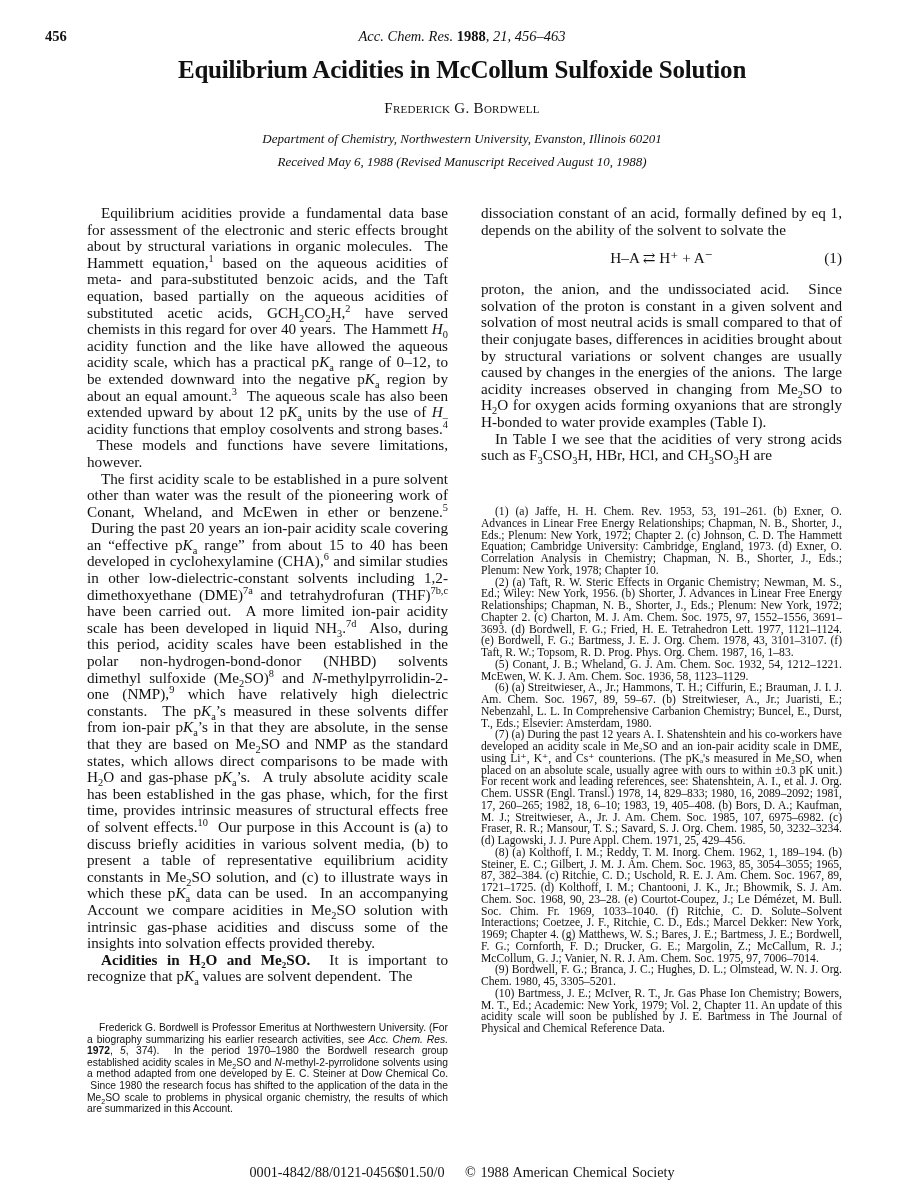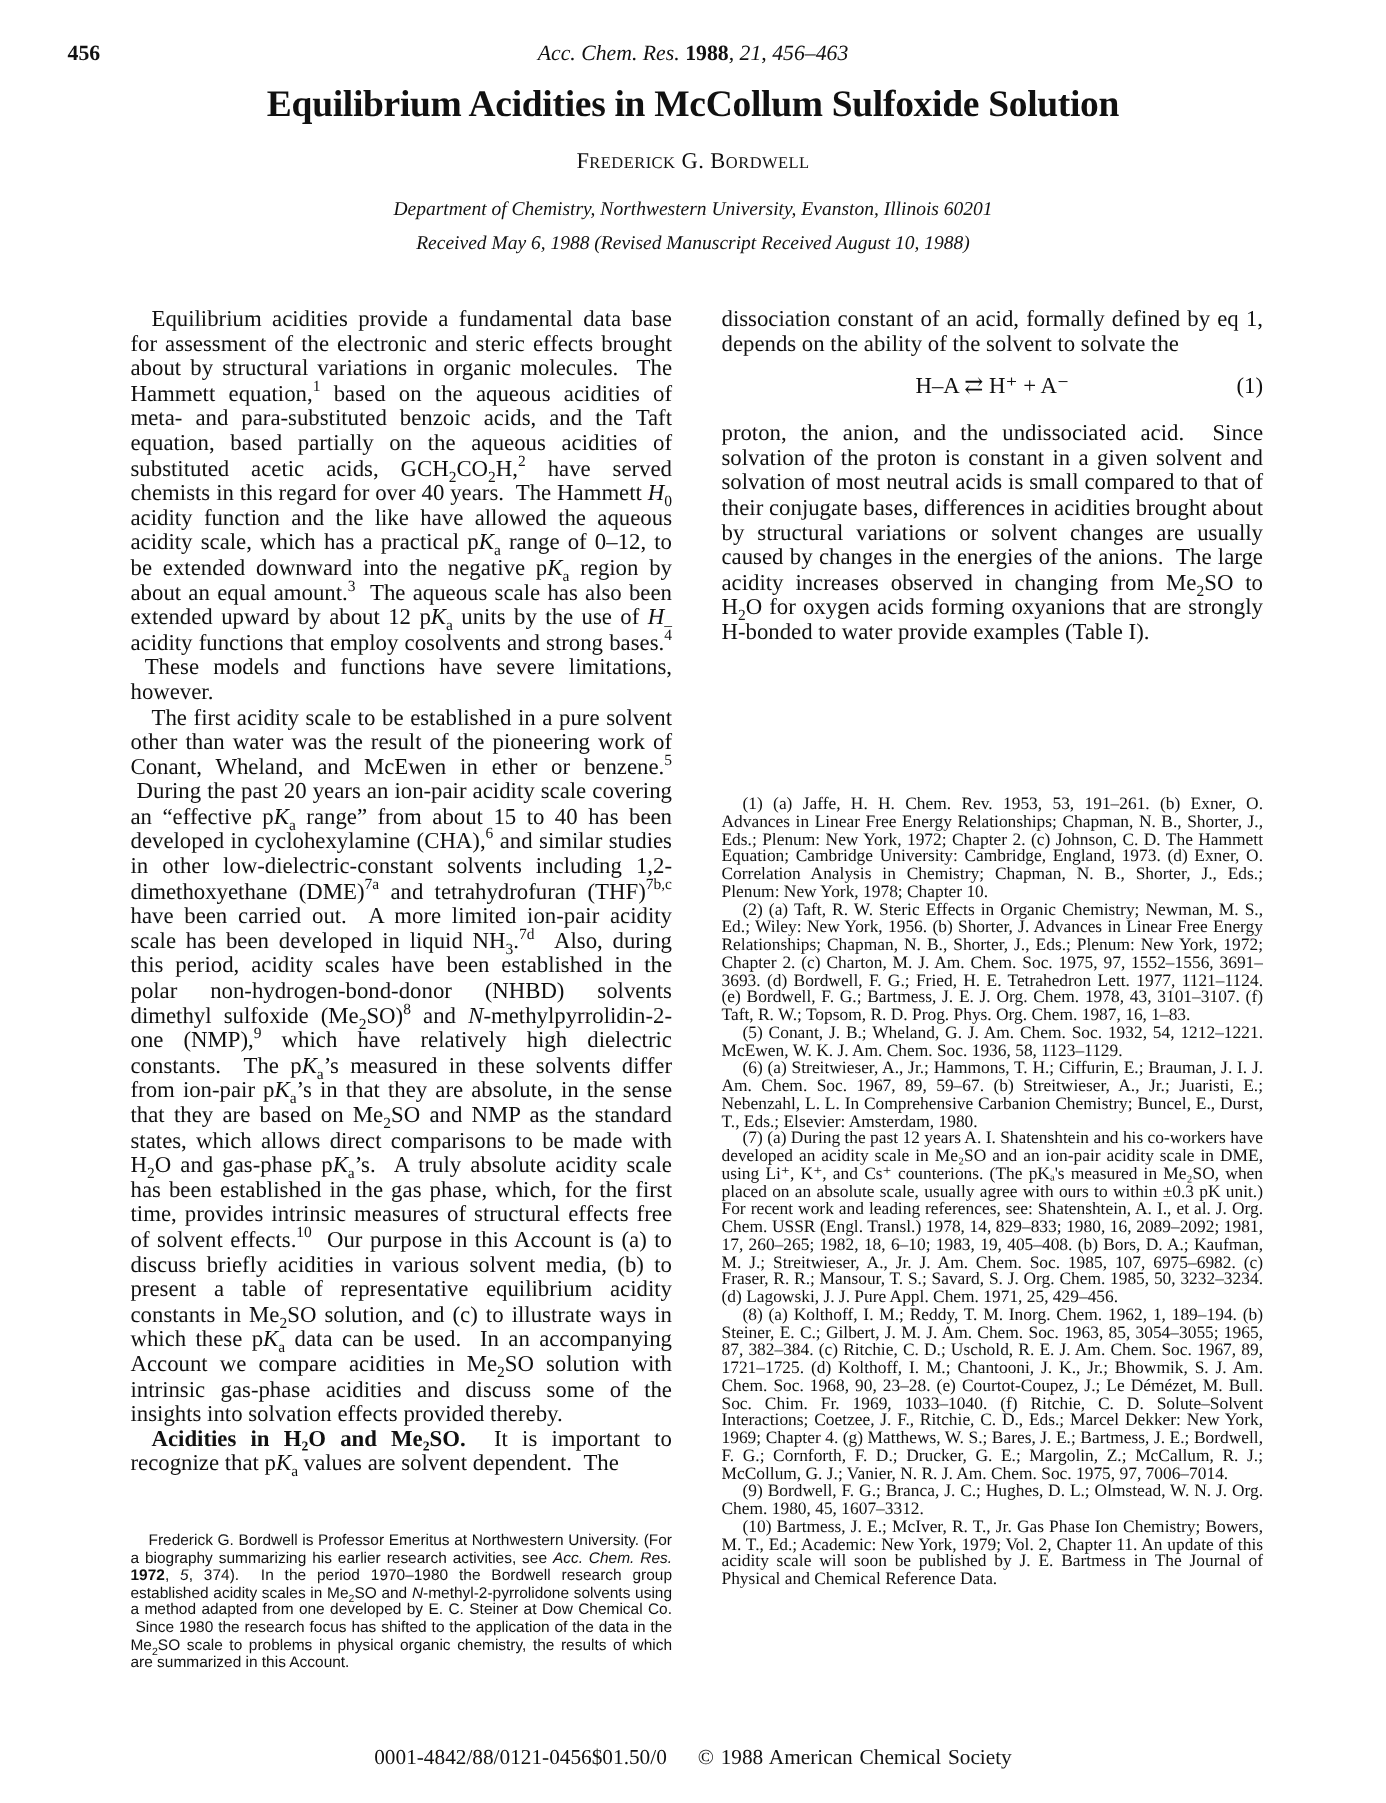--- a/index.html
+++ b/index.html
@@ -46,21 +46,21 @@
   }
   .eq-body { position: absolute; left: 0; width: 100%; text-align: center; top: 3px; }
   .eq-num { position: absolute; right: 0; top: 3px; }
   .bio {
     position: absolute; left: 87px; top: 1022px; width: 361px;
     font-family: "Liberation Sans", "DejaVu Sans", sans-serif;
     font-size: 10.3px; line-height: 11.6px; text-align: justify;
   }
   .bio p { margin: 0; text-indent: 12px; }
   .refs {
-    position: absolute; left: 481px; top: 530px; width: 361px;
+    position: absolute; left: 481px; top: 506px; width: 361px;
     font-size: 11.6px; line-height: 11.75px; text-align: justify;
   }
   .refs p { margin: 0; text-indent: 14px; }
   .footer {
     position: absolute; top: 1164px; left: 0; width: 924px; text-align: center;
     font-size: 14.2px; word-spacing: 1px;
   }
   .footer span { margin: 0 8px; }
   i { font-style: italic; }
 </style>
@@ -92,29 +92,30 @@
   <p>Frederick G. Bordwell is Professor Emeritus at Northwestern University. (For a biography summarizing his earlier research activities, see <i>Acc. Chem. Res.</i> <b>1972</b>, <i>5</i>, 374). &nbsp;In the period 1970–1980 the Bordwell research group established acidity scales in Me<sub>2</sub>SO and <i>N</i>-methyl-2-pyrrolidone solvents us­ing a method adapted from one developed by E. C. Steiner at Dow Chemical Co. &nbsp;Since 1980 the research focus has shifted to the application of the data in the Me<sub>2</sub>SO scale to problems in physical organic chemistry, the results of which are summarized in this Account.</p>
 </div>
 
 <div class="col col-right body-text">
   <p class="noindent">dissociation constant of an acid, formally defined by eq 1, depends on the ability of the solvent to solvate the</p>
   <div class="equation">
     <span class="eq-body">H–A ⇄ H⁺ + A⁻</span>
     <span class="eq-num">(1)</span>
   </div>
   <p class="noindent">proton, the anion, and the undissociated acid. &nbsp;Since solvation of the proton is constant in a given solvent and solvation of most neutral acids is small compared to that of their conjugate bases, differences in acidities brought about by structural variations or solvent changes are usually caused by changes in the energies of the anions. &nbsp;The large acidity increases observed in changing from Me<sub>2</sub>SO to H<sub>2</sub>O for oxygen acids forming oxyanions that are strongly H-bonded to water provide examples (Table I).</p>
+  <p>In Table I we see that the acidities of very strong acids such as F<sub>3</sub>CSO<sub>3</sub>H, HBr, HCl, and CH<sub>3</sub>SO<sub>3</sub>H are</p>
 </div>
 
 <div class="refs">
   <p>(1) (a) Jaffe, H. H. Chem. Rev. 1953, 53, 191–261. (b) Exner, O. Advances in Linear Free Energy Relationships; Chapman, N. B., Shorter, J., Eds.; Plenum: New York, 1972; Chapter 2. (c) Johnson, C. D. The Hammett Equation; Cambridge University: Cambridge, England, 1973. (d) Exner, O. Correlation Analysis in Chemistry; Chapman, N. B., Shorter, J., Eds.; Plenum: New York, 1978; Chapter 10.</p>
   <p>(2) (a) Taft, R. W. Steric Effects in Organic Chemistry; Newman, M. S., Ed.; Wiley: New York, 1956. (b) Shorter, J. Advances in Linear Free Energy Relationships; Chapman, N. B., Shorter, J., Eds.; Plenum: New York, 1972; Chapter 2. (c) Charton, M. J. Am. Chem. Soc. 1975, 97, 1552–1556, 3691–3693. (d) Bordwell, F. G.; Fried, H. E. Tetrahedron Lett. 1977, 1121–1124. (e) Bordwell, F. G.; Bartmess, J. E. J. Org. Chem. 1978, 43, 3101–3107. (f) Taft, R. W.; Topsom, R. D. Prog. Phys. Org. Chem. 1987, 16, 1–83.</p>
   <p>(5) Conant, J. B.; Wheland, G. J. Am. Chem. Soc. 1932, 54, 1212–1221. McEwen, W. K. J. Am. Chem. Soc. 1936, 58, 1123–1129.</p>
   <p>(6) (a) Streitwieser, A., Jr.; Hammons, T. H.; Ciffurin, E.; Brauman, J. I. J. Am. Chem. Soc. 1967, 89, 59–67. (b) Streitwieser, A., Jr.; Juaristi, E.; Nebenzahl, L. L. In Comprehensive Carbanion Chemistry; Buncel, E., Durst, T., Eds.; Elsevier: Amsterdam, 1980.</p>
   <p>(7) (a) During the past 12 years A. I. Shatenshtein and his co-workers have developed an acidity scale in Me₂SO and an ion-pair acidity scale in DME, using Li⁺, K⁺, and Cs⁺ counterions. (The pKₐ's measured in Me₂SO, when placed on an absolute scale, usually agree with ours to within ±0.3 pK unit.) For recent work and leading references, see: Shatenshtein, A. I., et al. J. Org. Chem. USSR (Engl. Transl.) 1978, 14, 829–833; 1980, 16, 2089–2092; 1981, 17, 260–265; 1982, 18, 6–10; 1983, 19, 405–408. (b) Bors, D. A.; Kaufman, M. J.; Streitwieser, A., Jr. J. Am. Chem. Soc. 1985, 107, 6975–6982. (c) Fraser, R. R.; Mansour, T. S.; Savard, S. J. Org. Chem. 1985, 50, 3232–3234. (d) Lagowski, J. J. Pure Appl. Chem. 1971, 25, 429–456.</p>
   <p>(8) (a) Kolthoff, I. M.; Reddy, T. M. Inorg. Chem. 1962, 1, 189–194. (b) Steiner, E. C.; Gilbert, J. M. J. Am. Chem. Soc. 1963, 85, 3054–3055; 1965, 87, 382–384. (c) Ritchie, C. D.; Uschold, R. E. J. Am. Chem. Soc. 1967, 89, 1721–1725. (d) Kolthoff, I. M.; Chantooni, J. K., Jr.; Bhowmik, S. J. Am. Chem. Soc. 1968, 90, 23–28. (e) Courtot-Coupez, J.; Le Démézet, M. Bull. Soc. Chim. Fr. 1969, 1033–1040. (f) Ritchie, C. D. Solute–Solvent Interactions; Coetzee, J. F., Ritchie, C. D., Eds.; Marcel Dekker: New York, 1969; Chapter 4. (g) Matthews, W. S.; Bares, J. E.; Bartmess, J. E.; Bordwell, F. G.; Cornforth, F. D.; Drucker, G. E.; Margolin, Z.; McCallum, R. J.; McCollum, G. J.; Vanier, N. R. J. Am. Chem. Soc. 1975, 97, 7006–7014.</p>
-  <p>(9) Bordwell, F. G.; Branca, J. C.; Hughes, D. L.; Olmstead, W. N. J. Org. Chem. 1980, 45, 1607–3312.</p>
+  <p>(9) Bordwell, F. G.; Branca, J. C.; Hughes, D. L.; Olmstead, W. N. J. Org. Chem. 1980, 45, 3305–5201.</p>
   <p>(10) Bartmess, J. E.; McIver, R. T., Jr. Gas Phase Ion Chemistry; Bowers, M. T., Ed.; Academic: New York, 1979; Vol. 2, Chapter 11. An update of this acidity scale will soon be published by J. E. Bartmess in The Journal of Physical and Chemical Reference Data.</p>
 </div>
 
 <div class="footer">
   <span>0001-4842/88/0121-0456$01.50/0</span>
   <span>© 1988 American Chemical Society</span>
 </div>
 
 </body></html>

